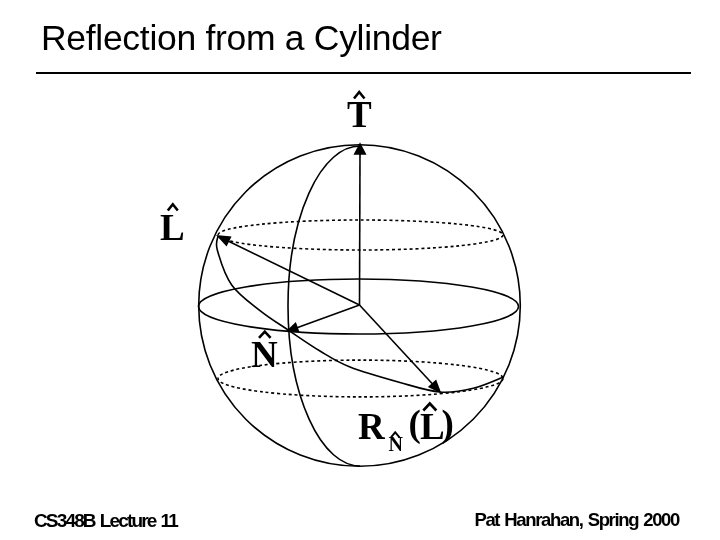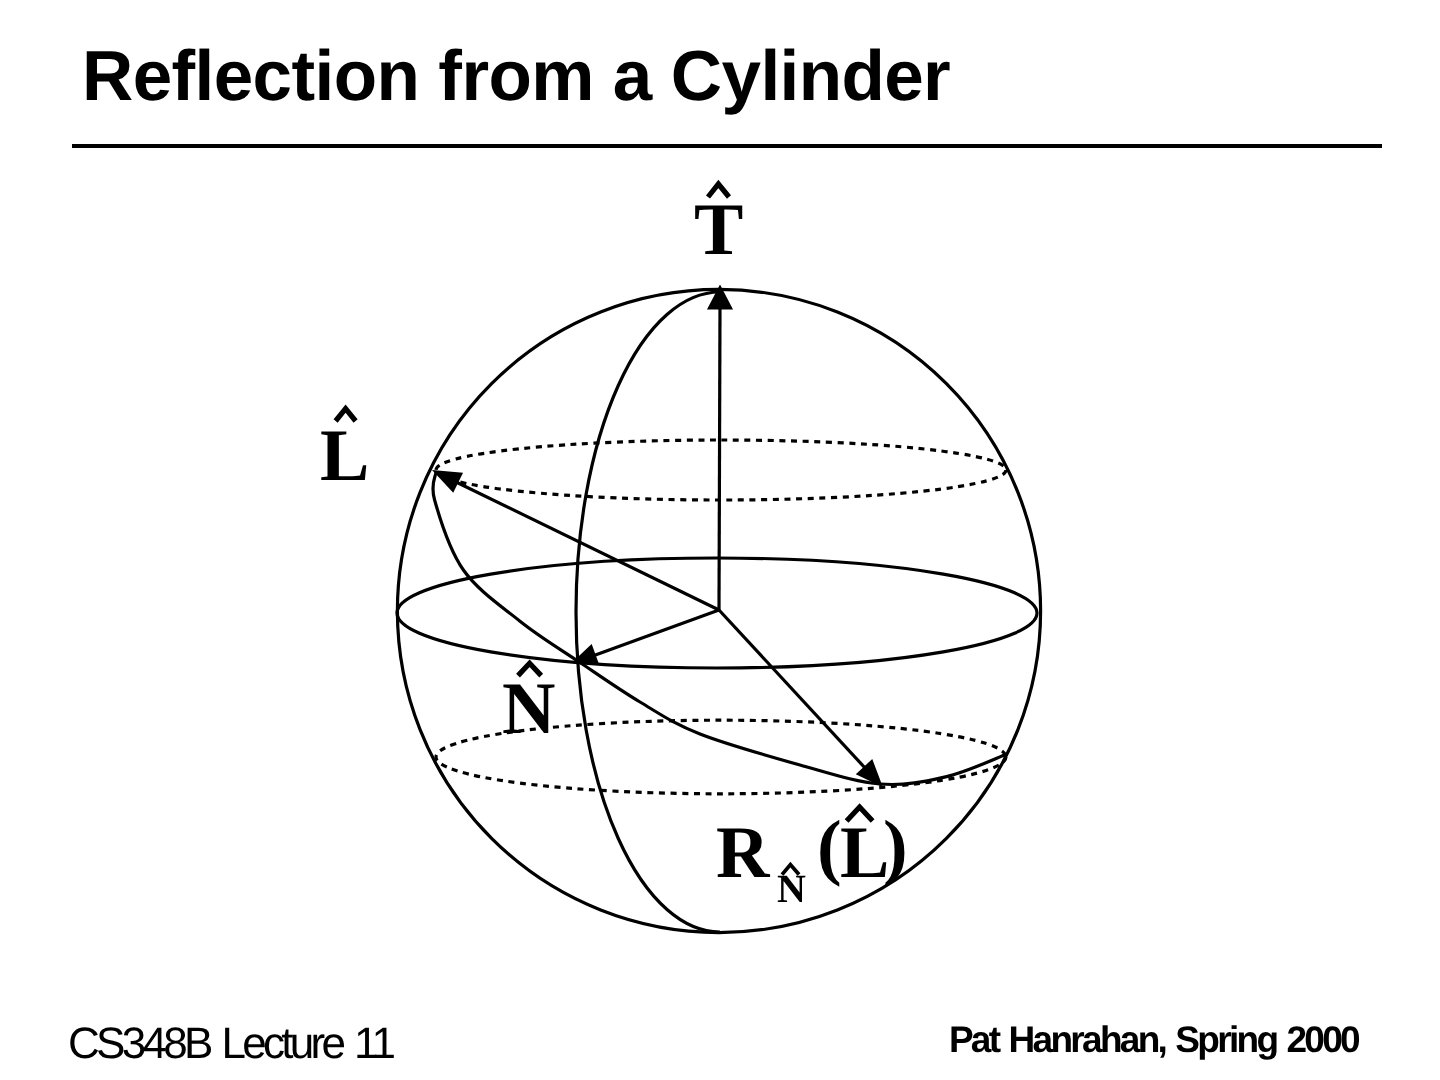--- a/index.html
+++ b/index.html
@@ -1,21 +1,21 @@
 <!DOCTYPE html>
 <html><head>
 <meta charset="utf-8">
 <style>
   html,body{margin:0;padding:0;}
   body{width:720px;height:540px;position:relative;background:#ffffff;overflow:hidden;
        font-family:"Liberation Sans",sans-serif;}
-  #title{position:absolute;left:41px;top:21px;font-size:35.5px;font-weight:bold;
+  #title{position:absolute;left:41px;top:21px;font-size:35.5px;font-weight:normal;
          color:#000;letter-spacing:-0.3px;line-height:1;}
   #rule{position:absolute;left:36px;top:71.8px;width:655px;height:2.5px;background:#000;}
-  #footL{position:absolute;left:34px;top:510.5px;font-size:22px;font-weight:normal;letter-spacing:-1.85px;word-spacing:1.6px;line-height:1;}
+  #footL{position:absolute;left:34px;top:510.5px;font-size:19px;font-weight:bold;letter-spacing:-1.85px;word-spacing:1.6px;line-height:1;}
   #footR{position:absolute;right:41px;top:511px;font-size:18.5px;font-weight:bold;letter-spacing:-1.35px;word-spacing:1.3px;line-height:1;}
   svg{position:absolute;left:0;top:0;}
   .lbl{font-family:"Liberation Serif",serif;font-weight:bold;font-size:37px;}
   .sub{font-family:"Liberation Serif",serif;font-weight:bold;font-size:20px;}
 </style>
 </head>
 <body>
 <div id="title">Reflection from a Cylinder</div>
 <div id="rule"></div>
 <div id="footL">CS348B Lecture 11</div>

